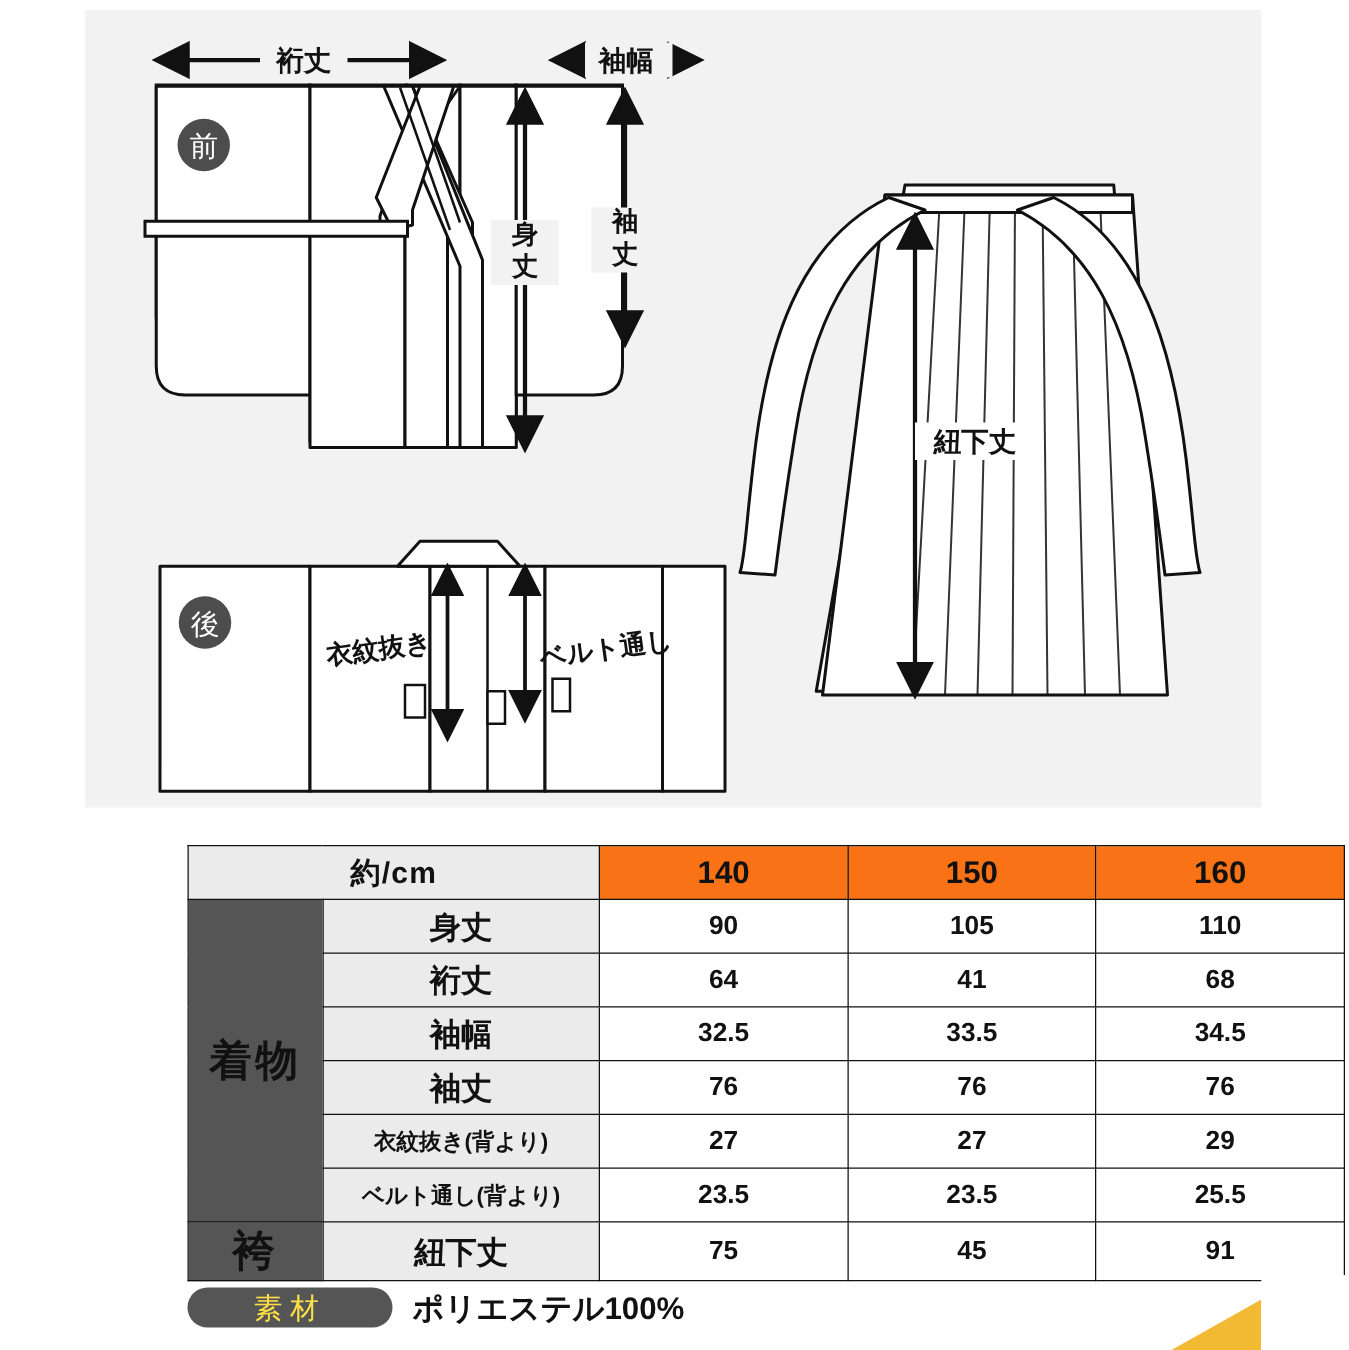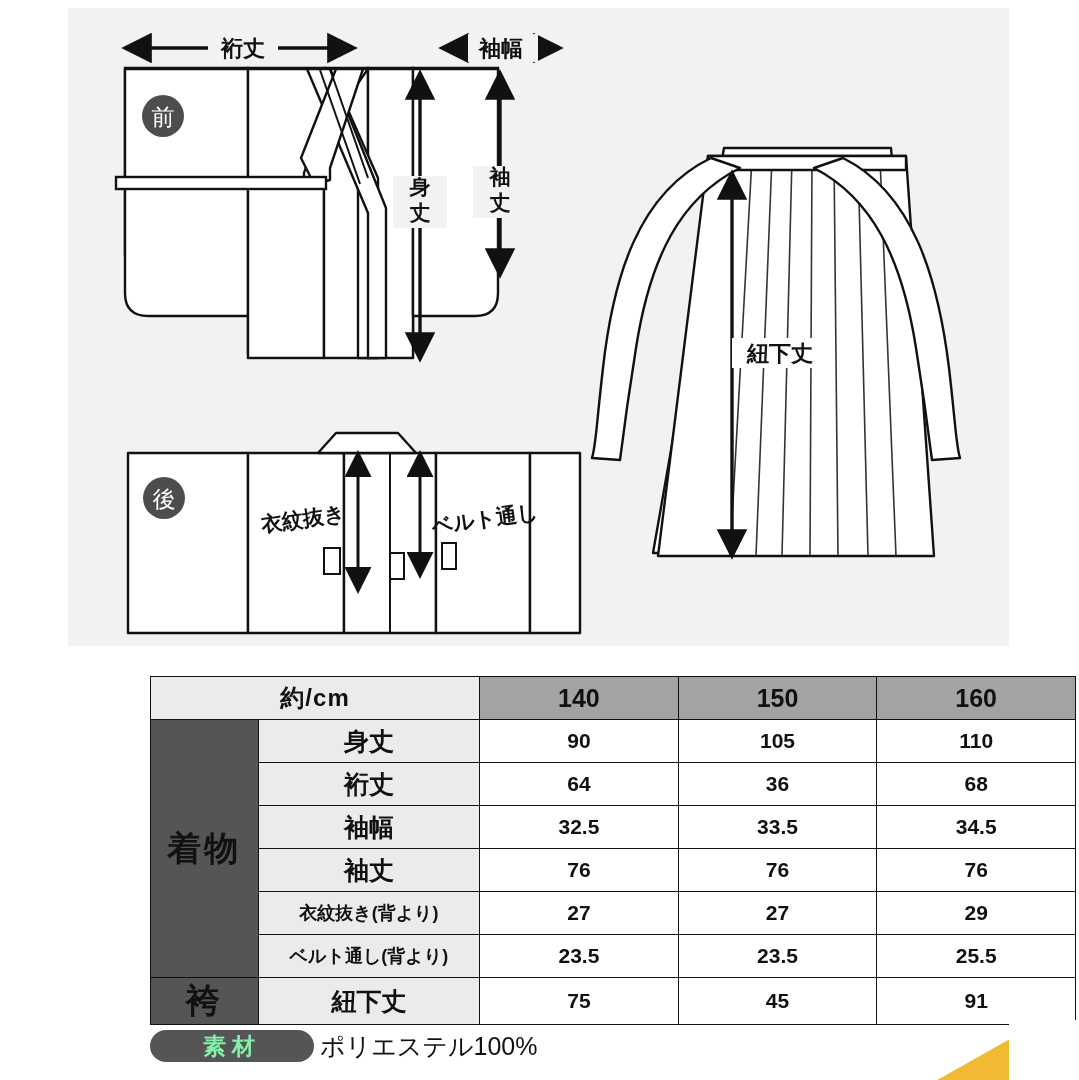--- a/index.html
+++ b/index.html
@@ -35,38 +35,38 @@
     vertical-align:middle;
     font-weight:bold;
     color:#111;
     padding:0;
     height:42px;
   }
   .col-cat{width:90px;}
   .col-name{width:185px;}
   .col-val{width:166px;}
   .hdr{background:#ebebeb;font-size:24px;letter-spacing:1px;}
-  .hdr-num{background:#a3a3a3;font-size:25px;}
+  .hdr-num{background:#f97316;font-size:25px;}
   .rowname{background:#ebebeb;font-size:25px;}
   .rowname.small{font-size:18px;}
   .val{background:#fff;font-size:21px;}
   .cat{background:#555555;color:#ffffff;font-size:34px;letter-spacing:3px;}
 
   
   .material{
     position:absolute;left:150px;top:1029px;width:790px;height:34px;
     display:flex;align-items:center;
   }
   .mat-pill{
     width:164px;height:32px;border-radius:16px;background:#555555;
-    color:#86efac;font-size:23px;font-weight:bold;letter-spacing:6px;
+    color:#fde047;font-size:23px;font-weight:normal;letter-spacing:6px;
     display:flex;align-items:center;justify-content:center;
   }
   .mat-text{
-    margin-left:6px;font-size:25px;color:#111;font-weight:normal;letter-spacing:0px;
+    margin-left:16px;font-size:25px;color:#111;font-weight:bold;letter-spacing:0px;
   }
 
   
   .yellow-artifact{
     position:absolute;right:70px;bottom:0;width:92px;height:44px;
     background:#f2b933;
     clip-path:polygon(22% 100%, 100% 8%, 100% 100%);
   }
   .white-strip{position:absolute;right:0;bottom:0;width:70px;height:60px;background:#fff;}
 </style>
@@ -245,21 +245,21 @@
           <td class="cat" rowspan="6">着物</td>
           <td class="rowname">身丈</td>
           <td class="val">90</td>
           <td class="val">105</td>
           <td class="val">110</td>
         </tr>
 
         <tr>
           <td class="rowname">裄丈</td>
           <td class="val">64</td>
-          <td class="val">36</td>
+          <td class="val">41</td>
           <td class="val">68</td>
         </tr>
 
         <tr>
           <td class="rowname">袖幅</td>
           <td class="val">32.5</td>
           <td class="val">33.5</td>
           <td class="val">34.5</td>
         </tr>
 

